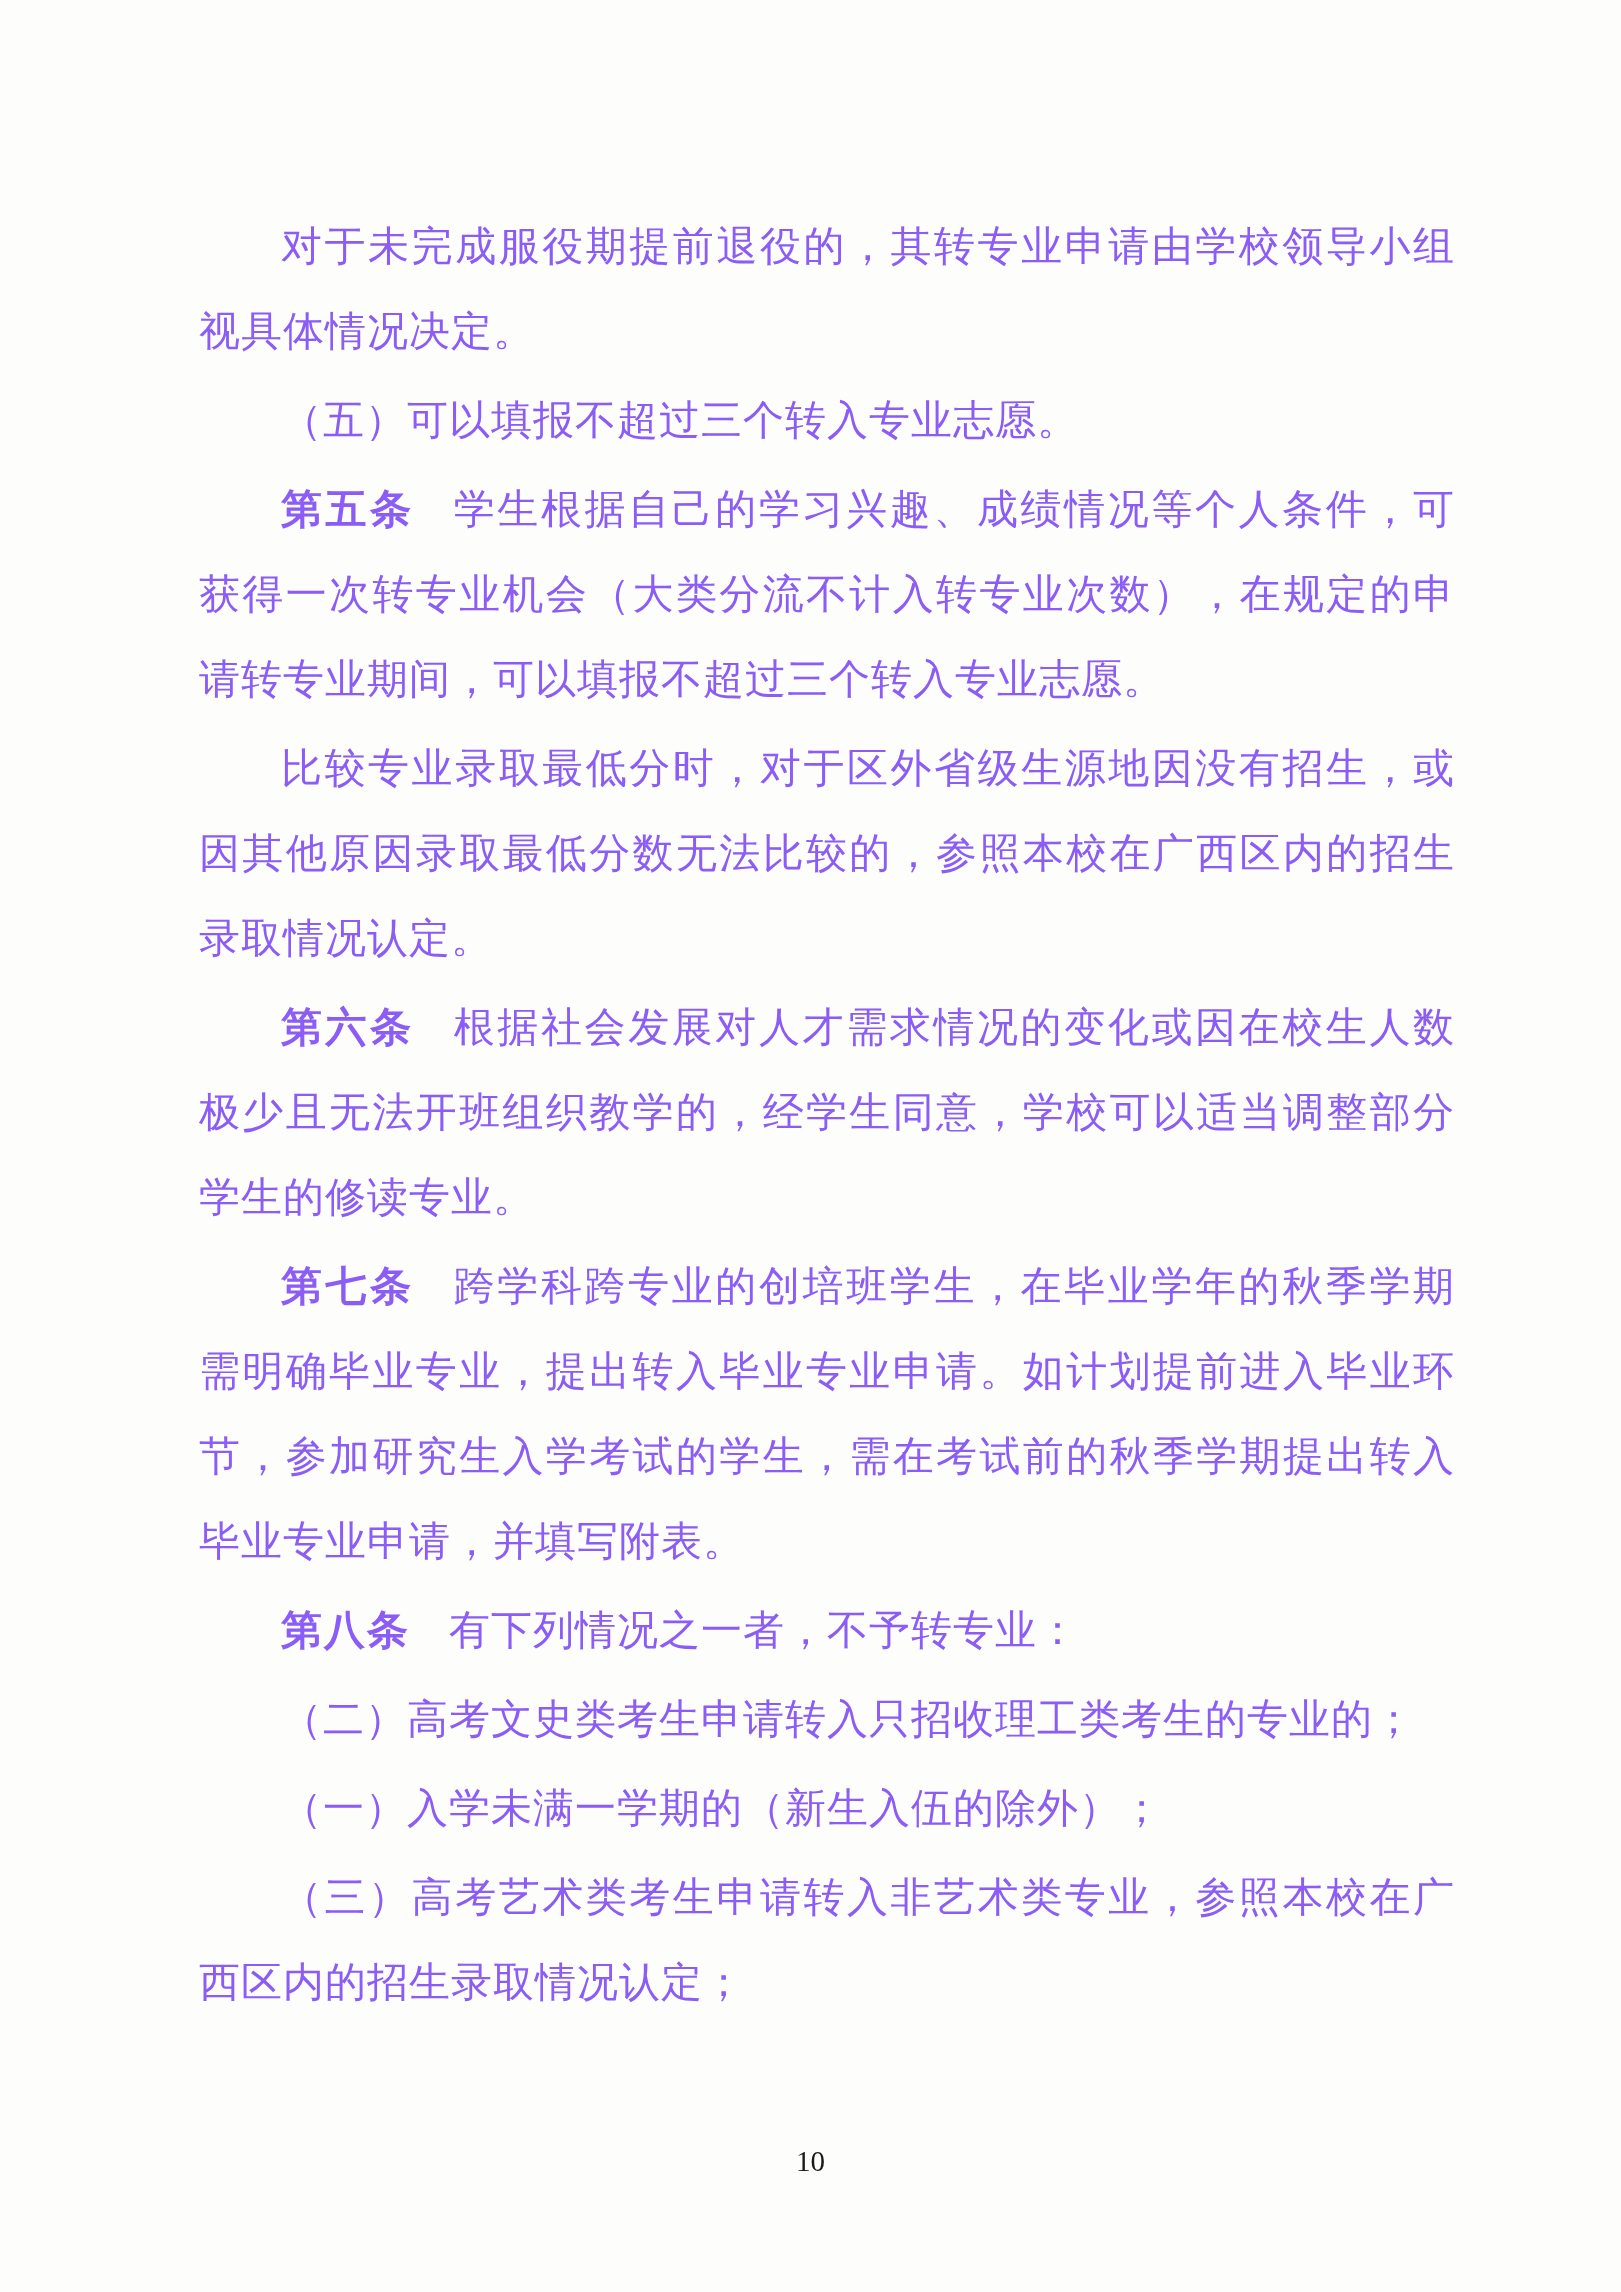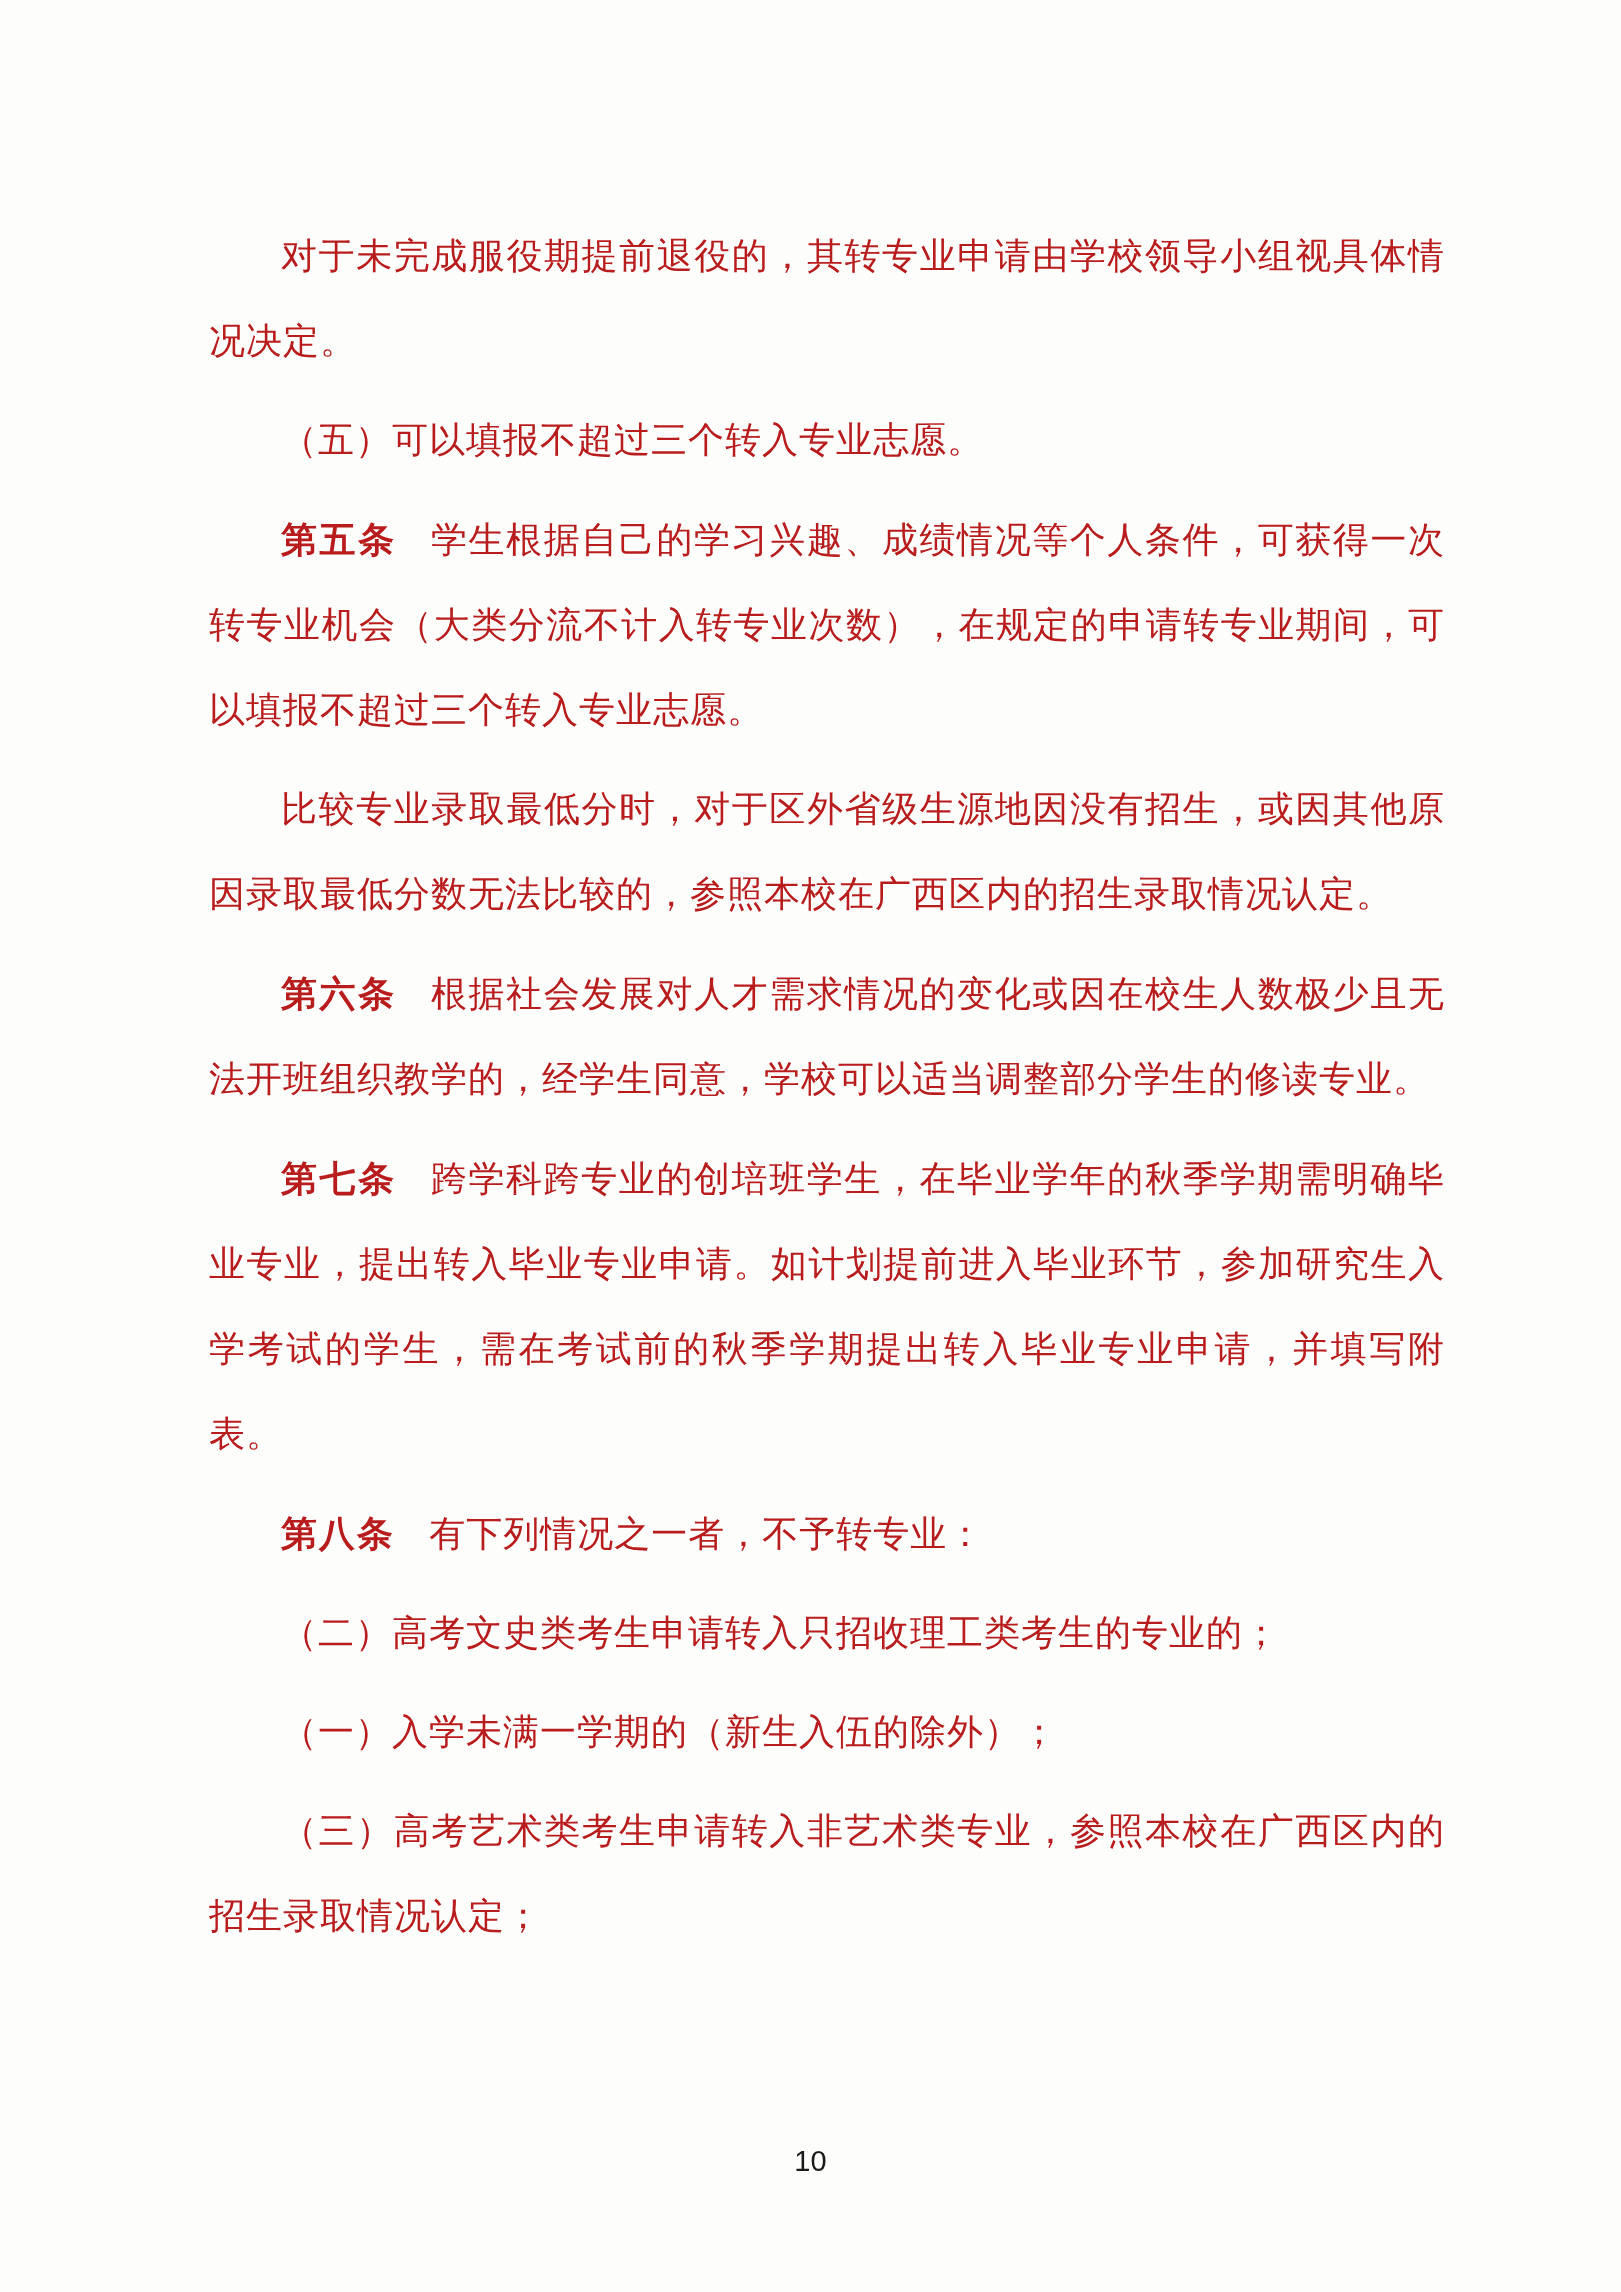--- a/index.html
+++ b/index.html
@@ -21,26 +21,26 @@
     height: 2293px;
     background: #fdfdfc;
   }
   .content {
     position: absolute;
     left: 195px;
     top: 200px;
     width: 1264px;
   }
   .para {
-    margin: 14px;
+    margin: 4px;
     padding: 0;
     font-family: "Liberation Serif", "DejaVu Serif", serif;
-    font-size: 36px;
+    font-size: 41px;
     line-height: 85px;
-    color: #b91c1c;
+    color: #8b5cf6;
     text-indent: 2em;
     text-align: justify;
     text-justify: inter-ideograph;
     letter-spacing: 1px;
     word-break: break-all;
   }
   .term {
     font-family: "Liberation Sans", "DejaVu Sans", sans-serif;
     font-weight: 700;
     padding-right: 0.95em;
@@ -48,21 +48,21 @@
   }
   .term:empty {
     display: none;
   }
   .page-number {
     position: absolute;
     left: 0;
     top: 2145px;
     width: 100%;
     text-align: center;
-    font-family: Liberation Sans, sans-serif;
+    font-family: Liberation Serif, serif;
     font-size: 29px;
     color: #1a1a1a;
   }
 </style>
 </head>
 <body>
 
 <div class="page">
   <div class="content">
     <p class="para"><span>对于未完成服役期提前退役的，其转专业申请由学校领导小组视具体情况决定。</span></p>

